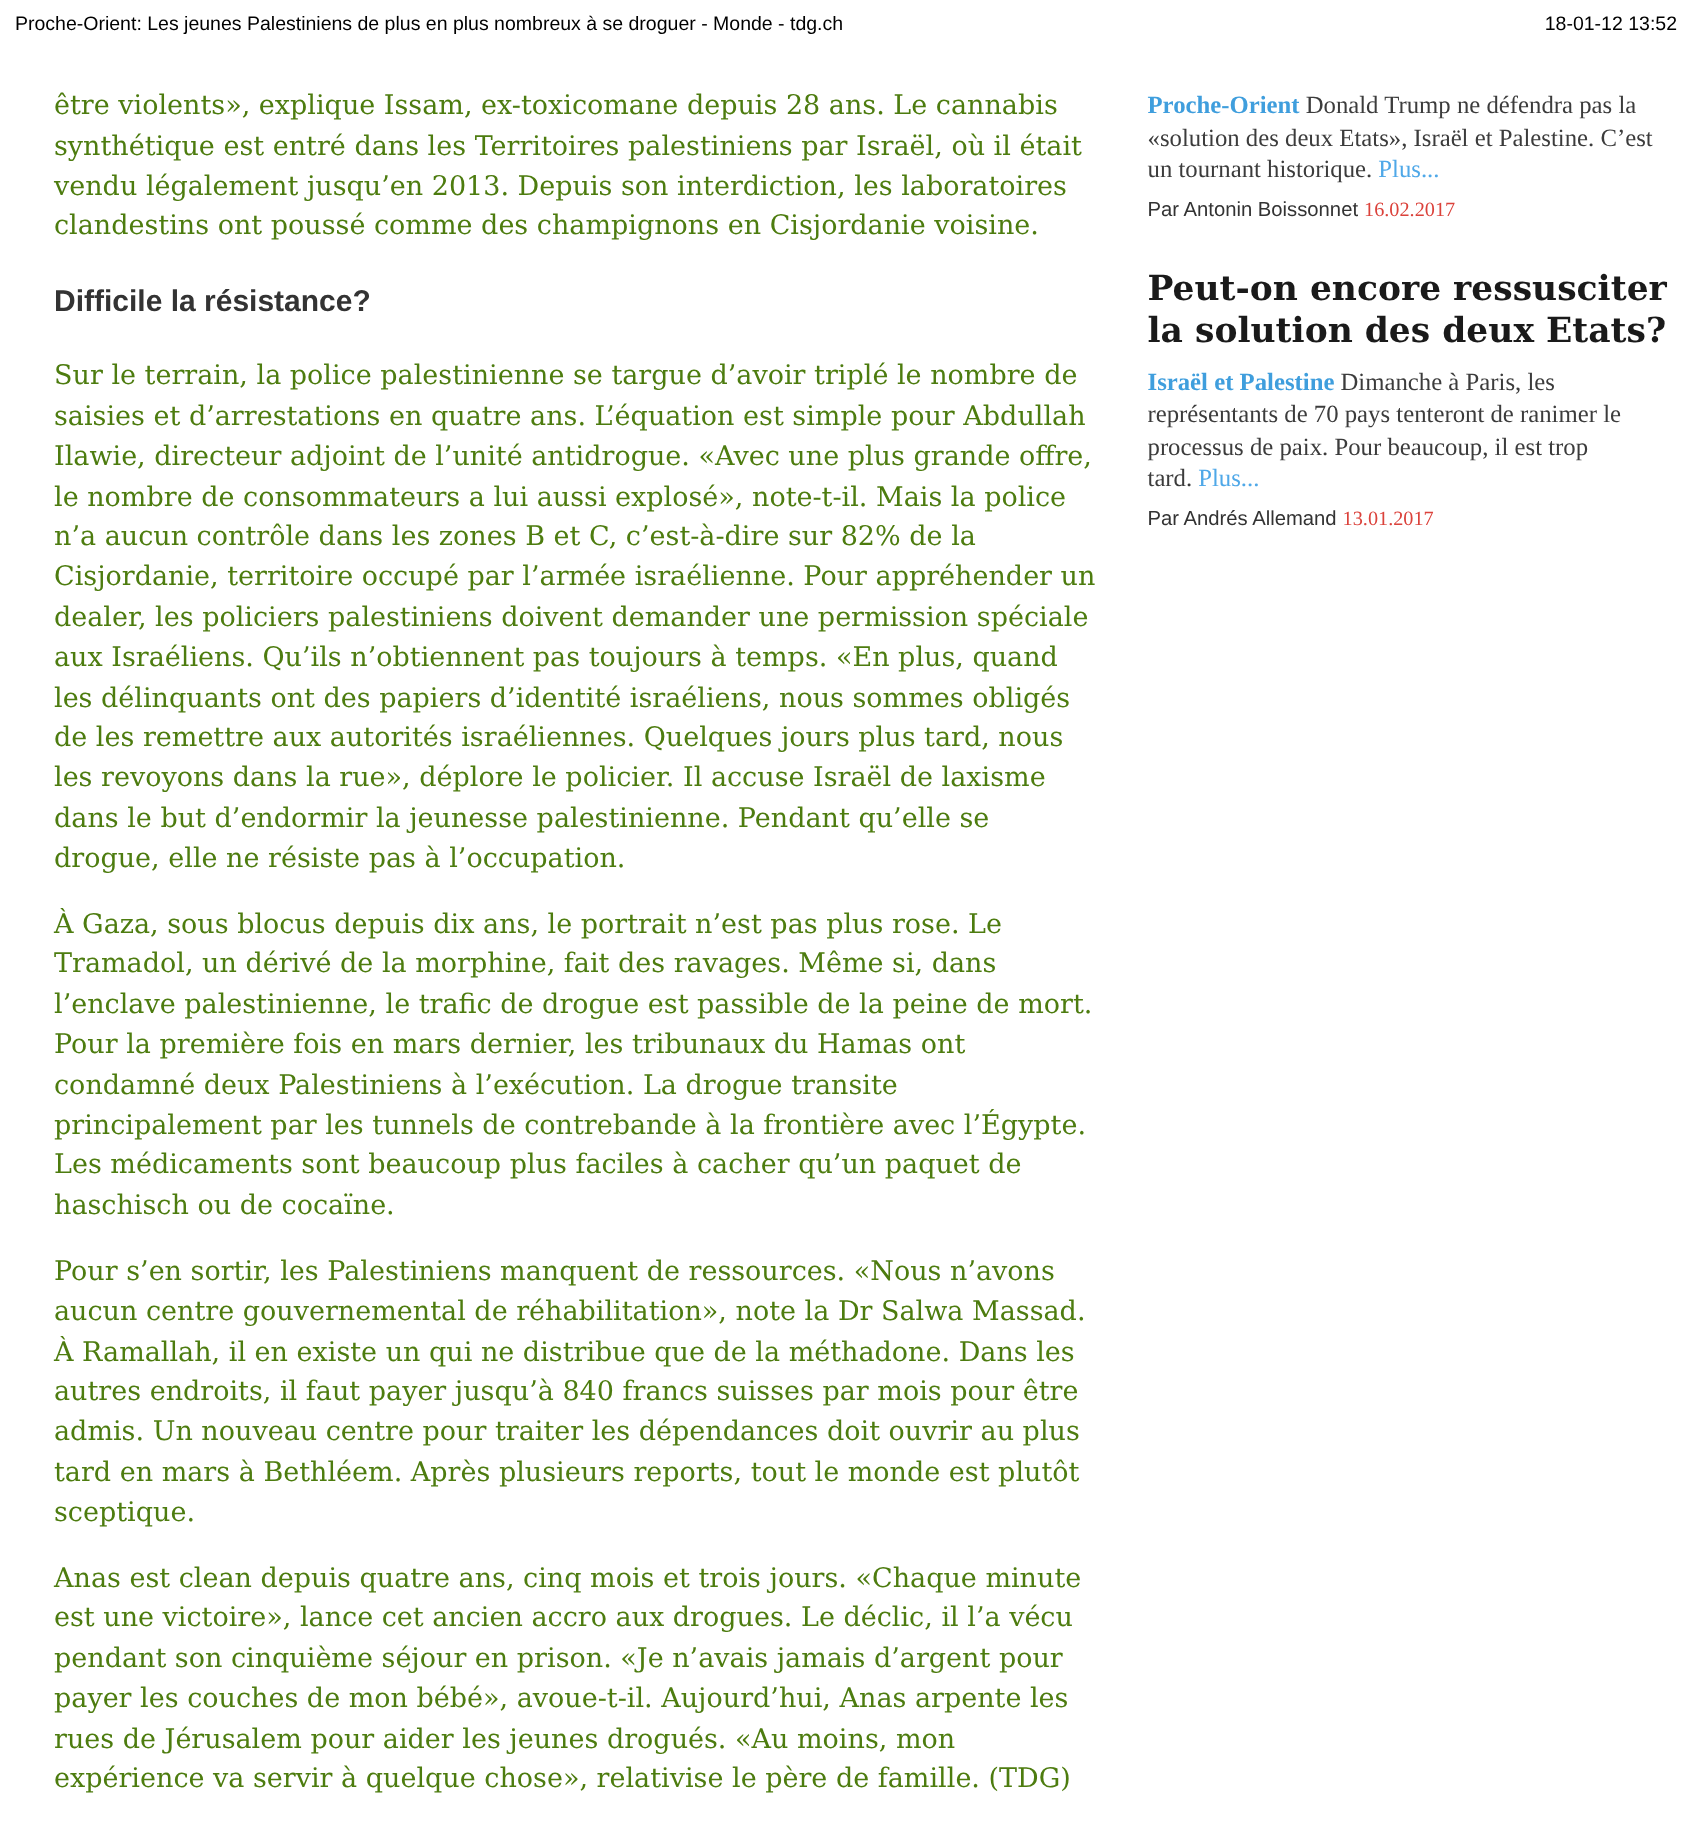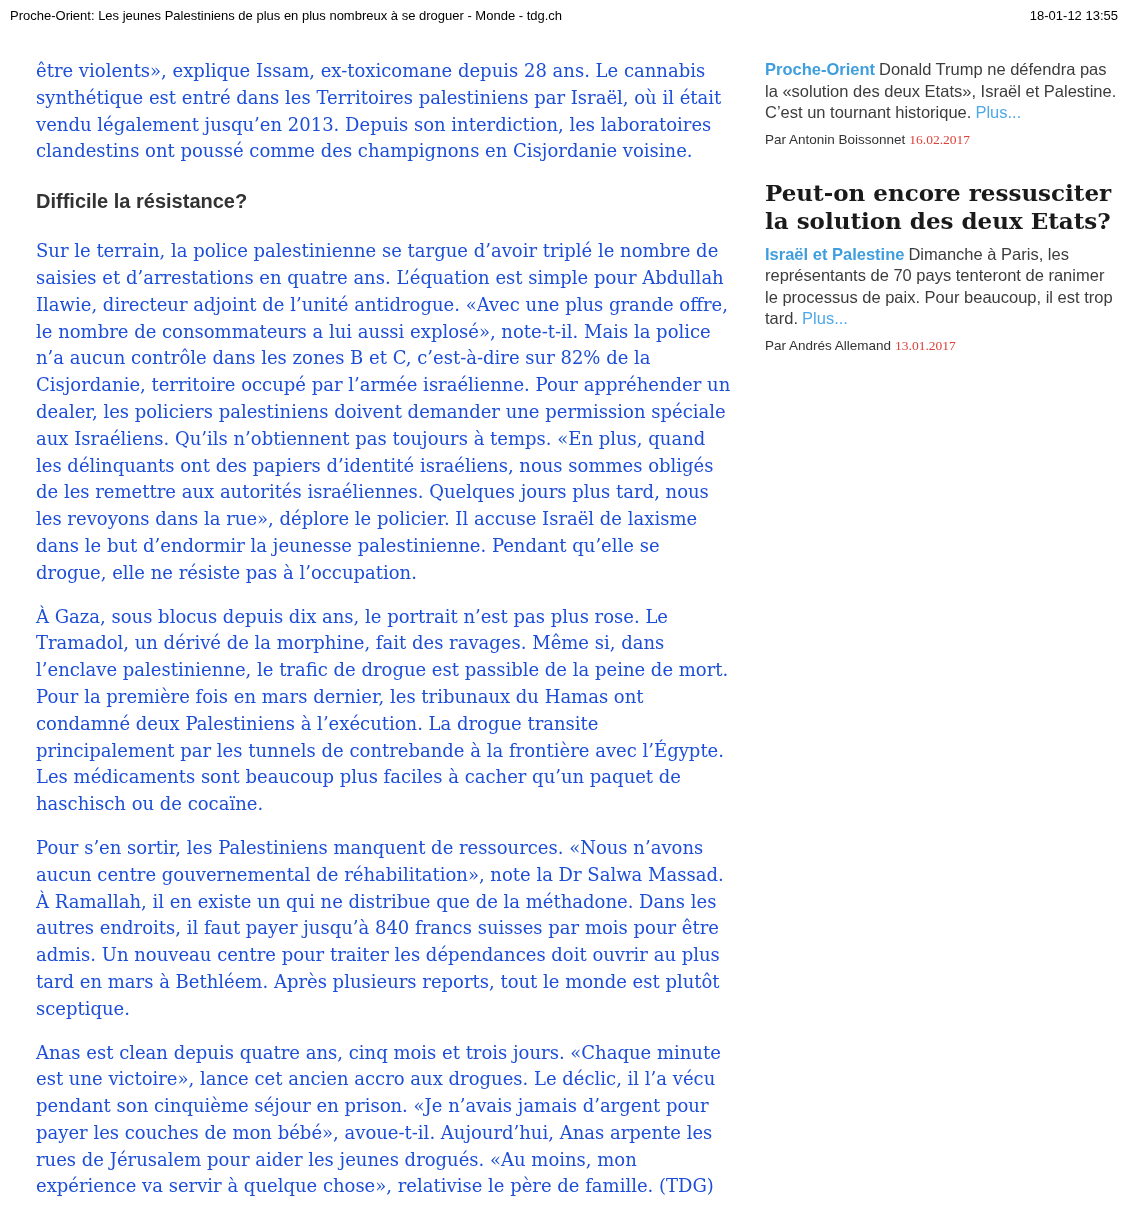--- a/index.html
+++ b/index.html
@@ -28,21 +28,21 @@
   .content { display: flex; align-items: flex-start; }
   .main {
     width: 697px;
     margin-left: 36px;
     margin-top: 35px;
   }
   .main p {
     font-family: "DejaVu Serif", serif;
     font-size: 18px;
     line-height: 26.8px;
-    color: #1d4ed8;
+    color: #4d7c0f;
     margin: 0 0 17px 0;
   }
   .main h3 {
     font-family: "Liberation Sans", sans-serif;
     font-weight: 700;
     font-size: 20px;
     line-height: 24px;
     color: #333333;
     margin: 24px 0 25px 0;
   }
@@ -56,21 +56,21 @@
   .sb-title {
     font-family: "DejaVu Serif", serif;
     font-weight: 700;
     font-size: 23px;
     line-height: 28px;
     color: #1a1a1a;
     margin: 0 0 9px 0;
     cursor: pointer;
   }
   .sb-teaser {
-    font-family: Liberation Sans, sans-serif;
+    font-family: Liberation Serif, serif;
     font-size: 16.5px;
     line-height: 21.5px;
     color: #3c3c3c;
     margin: 0 0 7px 0;
   }
   .tag { color: #3f9edd; font-weight: 700; margin-right: 4px; cursor: pointer; }
   .more { color: #4fa8e8; margin-left: 4px; cursor: pointer; text-decoration: none; }
   .sb-byline {
     font-family: "Liberation Sans", sans-serif;
     font-size: 13.5px;
@@ -79,21 +79,21 @@
     margin: 0;
   }
   .date { color: #db423b; margin-left: 4px; font-family: Liberation Serif, serif; }
   .sb-item + .sb-item { margin-top: 31px; }
 </style>
 </head>
 <body>
 
 <div class="print-header">
   <span>Proche-Orient: Les jeunes Palestiniens de plus en plus nombreux à se droguer - Monde - tdg.ch</span>
-  <span>18-01-12 13:55</span>
+  <span>18-01-12 13:52</span>
 </div>
 
 <div class="content">
 
   <div class="main">
     <p>être violents», explique Issam, ex-toxicomane depuis 28 ans. Le cannabis synthétique est entré dans les Territoires palestiniens par Israël, où il était vendu légalement jusqu’en 2013. Depuis son interdiction, les laboratoires clandestins ont poussé comme des champignons en Cisjordanie voisine.</p>
     <h3>Difficile la résistance?</h3>
     <p>Sur le terrain, la police palestinienne se targue d’avoir triplé le nombre de saisies et d’arrestations en quatre ans. L’équation est simple pour Abdullah Ilawie, directeur adjoint de l’unité antidrogue. «Avec une plus grande offre, le nombre de consommateurs a lui aussi explosé», note-t-il. Mais la police n’a aucun contrôle dans les zones B et C, c’est-à-dire sur 82% de la Cisjordanie, territoire occupé par l’armée israélienne. Pour appréhender un dealer, les policiers palestiniens doivent demander une permission spéciale aux Israéliens. Qu’ils n’obtiennent pas toujours à temps. «En plus, quand les délinquants ont des papiers d’identité israéliens, nous sommes obligés de les remettre aux autorités israéliennes. Quelques jours plus tard, nous les revoyons dans la rue», déplore le policier. Il accuse Israël de laxisme dans le but d’endormir la jeunesse palestinienne. Pendant qu’elle se drogue, elle ne résiste pas à l’occupation.</p>
     <p>À Gaza, sous blocus depuis dix ans, le portrait n’est pas plus rose. Le Tramadol, un dérivé de la morphine, fait des ravages. Même si, dans l’enclave palestinienne, le trafic de drogue est passible de la peine de mort. Pour la première fois en mars dernier, les tribunaux du Hamas ont condamné deux Palestiniens à l’exécution. La drogue transite principalement par les tunnels de contrebande à la frontière avec l’Égypte. Les médicaments sont beaucoup plus faciles à cacher qu’un paquet de haschisch ou de cocaïne.</p>
     <p>Pour s’en sortir, les Palestiniens manquent de ressources. «Nous n’avons aucun centre gouvernemental de réhabilitation», note la Dr Salwa Massad. À Ramallah, il en existe un qui ne distribue que de la méthadone. Dans les autres endroits, il faut payer jusqu’à 840 francs suisses par mois pour être admis. Un nouveau centre pour traiter les dépendances doit ouvrir au plus tard en mars à Bethléem. Après plusieurs reports, tout le monde est plutôt sceptique.</p>

